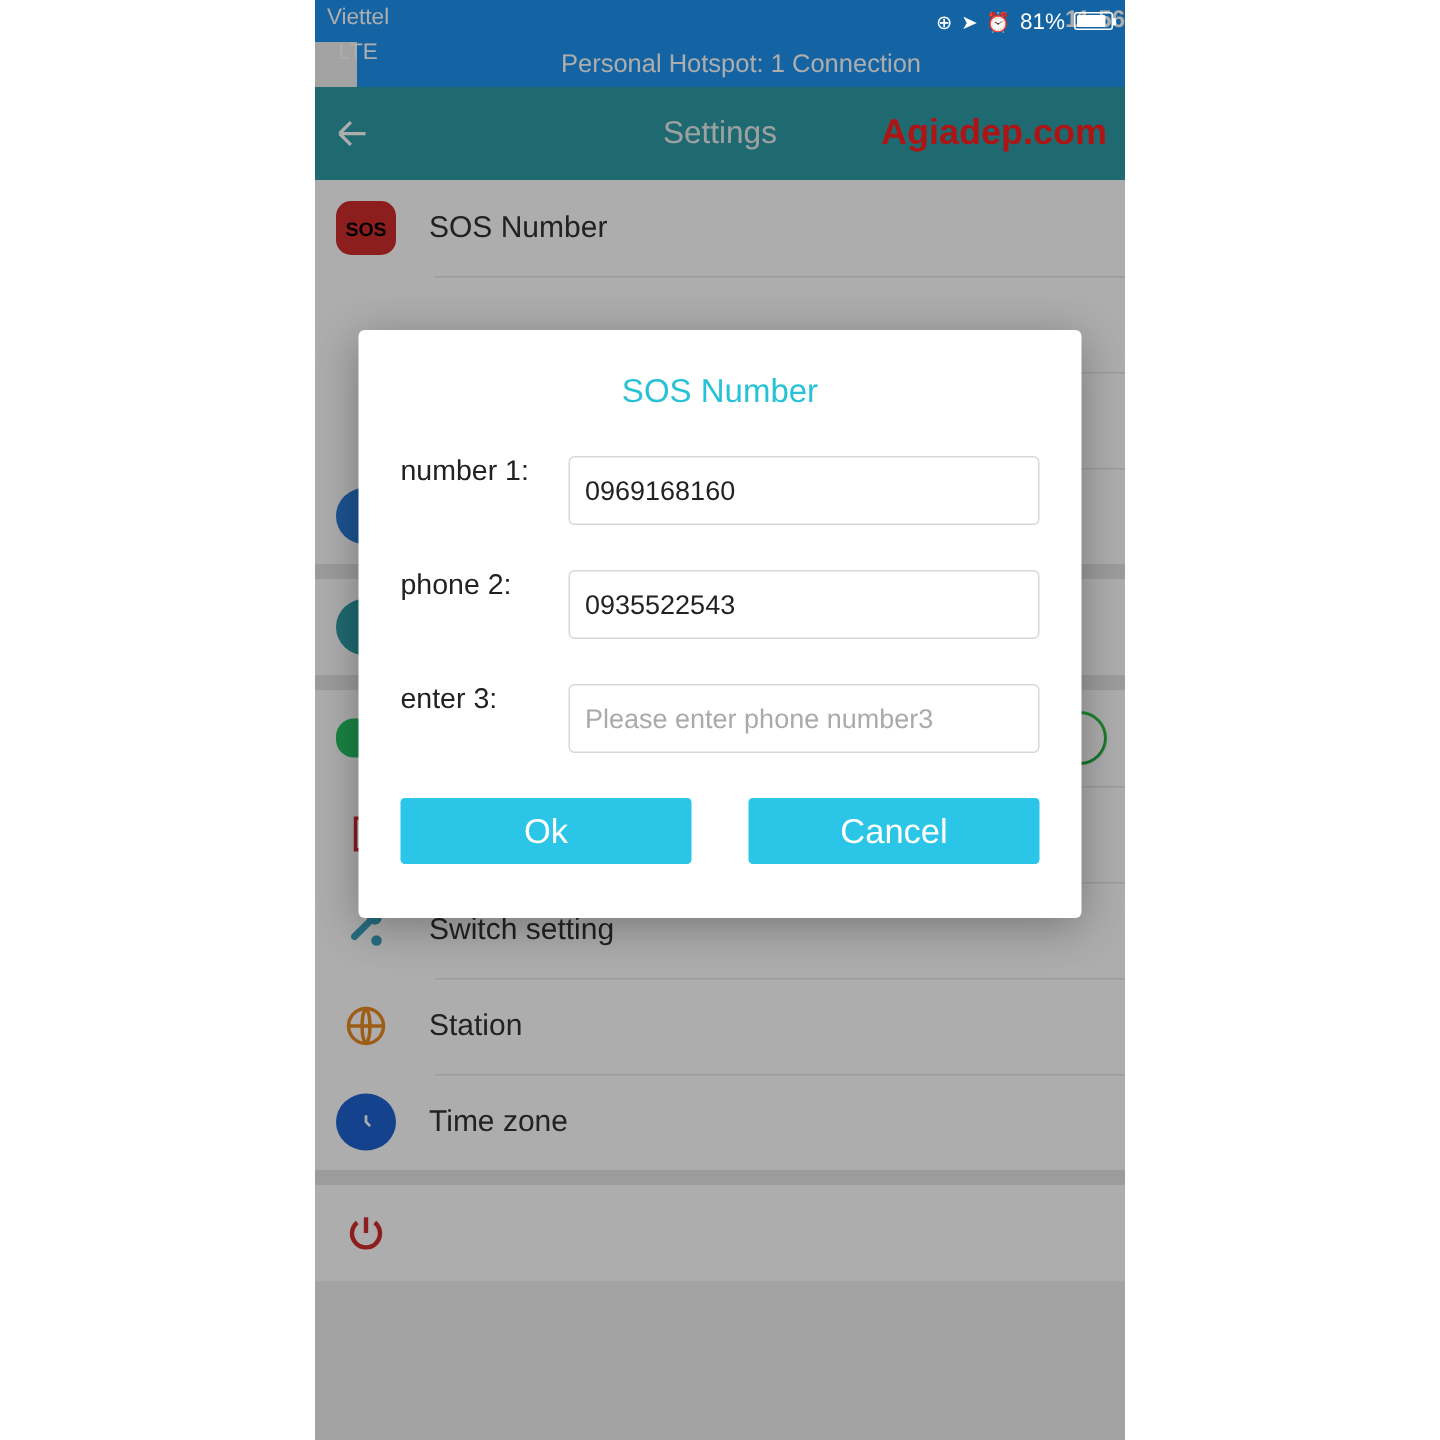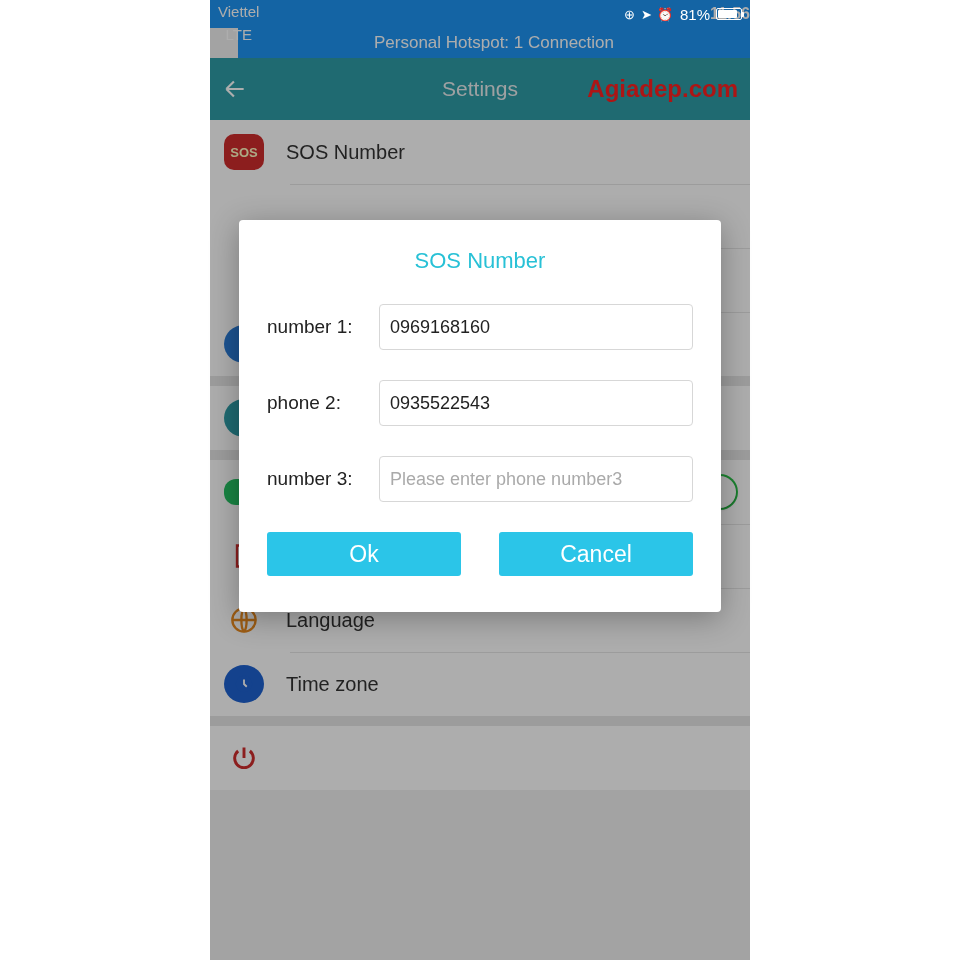--- a/index.html
+++ b/index.html
@@ -87,21 +87,21 @@
   }
   .row + .row::before {
     content:""; position:absolute; left: 80px; right: 0; top: 0; height:1px; background:#e6e6e6;
   }
   .rowicon {
     width: 40px; height: 36px; border-radius: 8px;
     display:flex; align-items:center; justify-content:center;
     margin-right: 22px; flex: 0 0 40px;
     font-size: 20px;
   }
-  .rowicon.sos { background:#cf2d2d; color:#fef9c3; font-size:13px; font-weight:700; border-radius:10px;}
+  .rowicon.sos { background:#cf2d2d; color:#000000; font-size:13px; font-weight:700; border-radius:10px;}
   .rowicon.circle { border-radius: 50%; width: 38px; height: 38px; }
   .rowlabel { font-size: 20px; color:#333; }
   .toggle {
     position:absolute; right: 12px; width: 62px; height: 36px; border-radius: 18px;
     background:#2bc84a;
   }
   .toggle .knob {
     position:absolute; right:2px; top:2px; width:32px; height:32px; border-radius:50%;
     background:#fff; box-shadow: 0 1px 3px rgba(0,0,0,.3);
   }
@@ -114,21 +114,21 @@
   
   .modal {
     position:absolute; left: 239px; top: 220px; width: 482px;
     background:#fff; border-radius: 4px; box-shadow: 0 6px 30px rgba(0,0,0,.3);
     padding: 28px 28px 36px;
   }
   .modal-title {
     text-align:center; color:#28c1d6; font-size: 22px; font-weight: 400;
   }
   .field {
-    display:flex; align-items:center; margin-top: 30px;
+    display:flex; margin-top: 30px;
   }
   .field label {
     width: 112px; font-size: 19px; color:#222;
   }
   .field input {
     flex:1; height: 46px; border:1px solid #d7d7d7; border-radius:4px;
     padding: 0 10px; font-size: 18px; color:#222;
   }
   .field input::placeholder { color:#aaa; }
   .btnrow {
@@ -231,27 +231,36 @@
       <div class="row">
         <div class="rowicon ic-red">
           <svg viewBox="0 0 24 24">
               <path fill="#cf2d2d" d="M5 2h13a2 2 0 012 2v16a2 2 0 01-2 2H5V2zm2 2v16h11V4H7z"></path>
               <path fill="#fff" d="M10 8a2 2 0 014 0 2 2 0 01-4 0zm-1 6c0-1.6 2-2.4 3-2.4s3 .8 3 2.4v1H9v-1z"></path>
             </svg>
         </div>
         <div class="rowlabel">Phone Book</div>
       </div>
       <div class="row">
+        <div class="rowicon ic-wrench">
+          <svg viewBox="0 0 24 24">
+              <path fill="#3aa0bd" d="M21 5a4 4 0 01-5.6 3.6L7 17a2 2 0 11-2.8-2.8l8.4-8.4A4 4 0 0117 1l-2.5 2.5 2 2L19 3a4 4 0 012 2z"></path>
+              <circle cx="18" cy="18" r="3" fill="#3aa0bd"></circle>
+            </svg>
+        </div>
+        <div class="rowlabel">Switch setting</div>
+      </div>
+      <div class="row">
         <div class="rowicon ic-orange">
           <svg viewBox="0 0 24 24">
               <circle cx="12" cy="12" r="10" fill="none" stroke="#e88a1f" stroke-width="2"></circle>
               <path fill="none" stroke="#e88a1f" stroke-width="2" d="M2 12h20M12 2c3 3 3 17 0 20M12 2c-3 3-3 17 0 20"></path>
             </svg>
         </div>
-        <div class="rowlabel">Language</div>
+        <div class="rowlabel">Station</div>
       </div>
       <div class="row">
         <div class="rowicon circle ic-blue">
           <svg viewBox="0 0 24 24">
               <circle cx="12" cy="12" r="9" fill="#1e62d0"></circle>
               <path stroke="#fff" stroke-width="2" fill="none" d="M12 7v5l3 3"></path>
             </svg>
         </div>
         <div class="rowlabel">Time zone</div>
       </div>
@@ -278,21 +287,21 @@
 
   <div class="field">
     <label>number 1:</label>
     <input type="text" value="0969168160" style="">
   </div>
   <div class="field">
     <label>phone 2:</label>
     <input type="text" value="0935522543" style="">
   </div>
   <div class="field">
-    <label>number 3:</label>
+    <label>enter 3:</label>
     <input type="text" placeholder="Please enter phone number3" style="">
   </div>
 
   <div class="btnrow">
     <div class="btn">Ok</div>
     <div class="btn">Cancel</div>
   </div>
 </div>
 
 </body></html>

